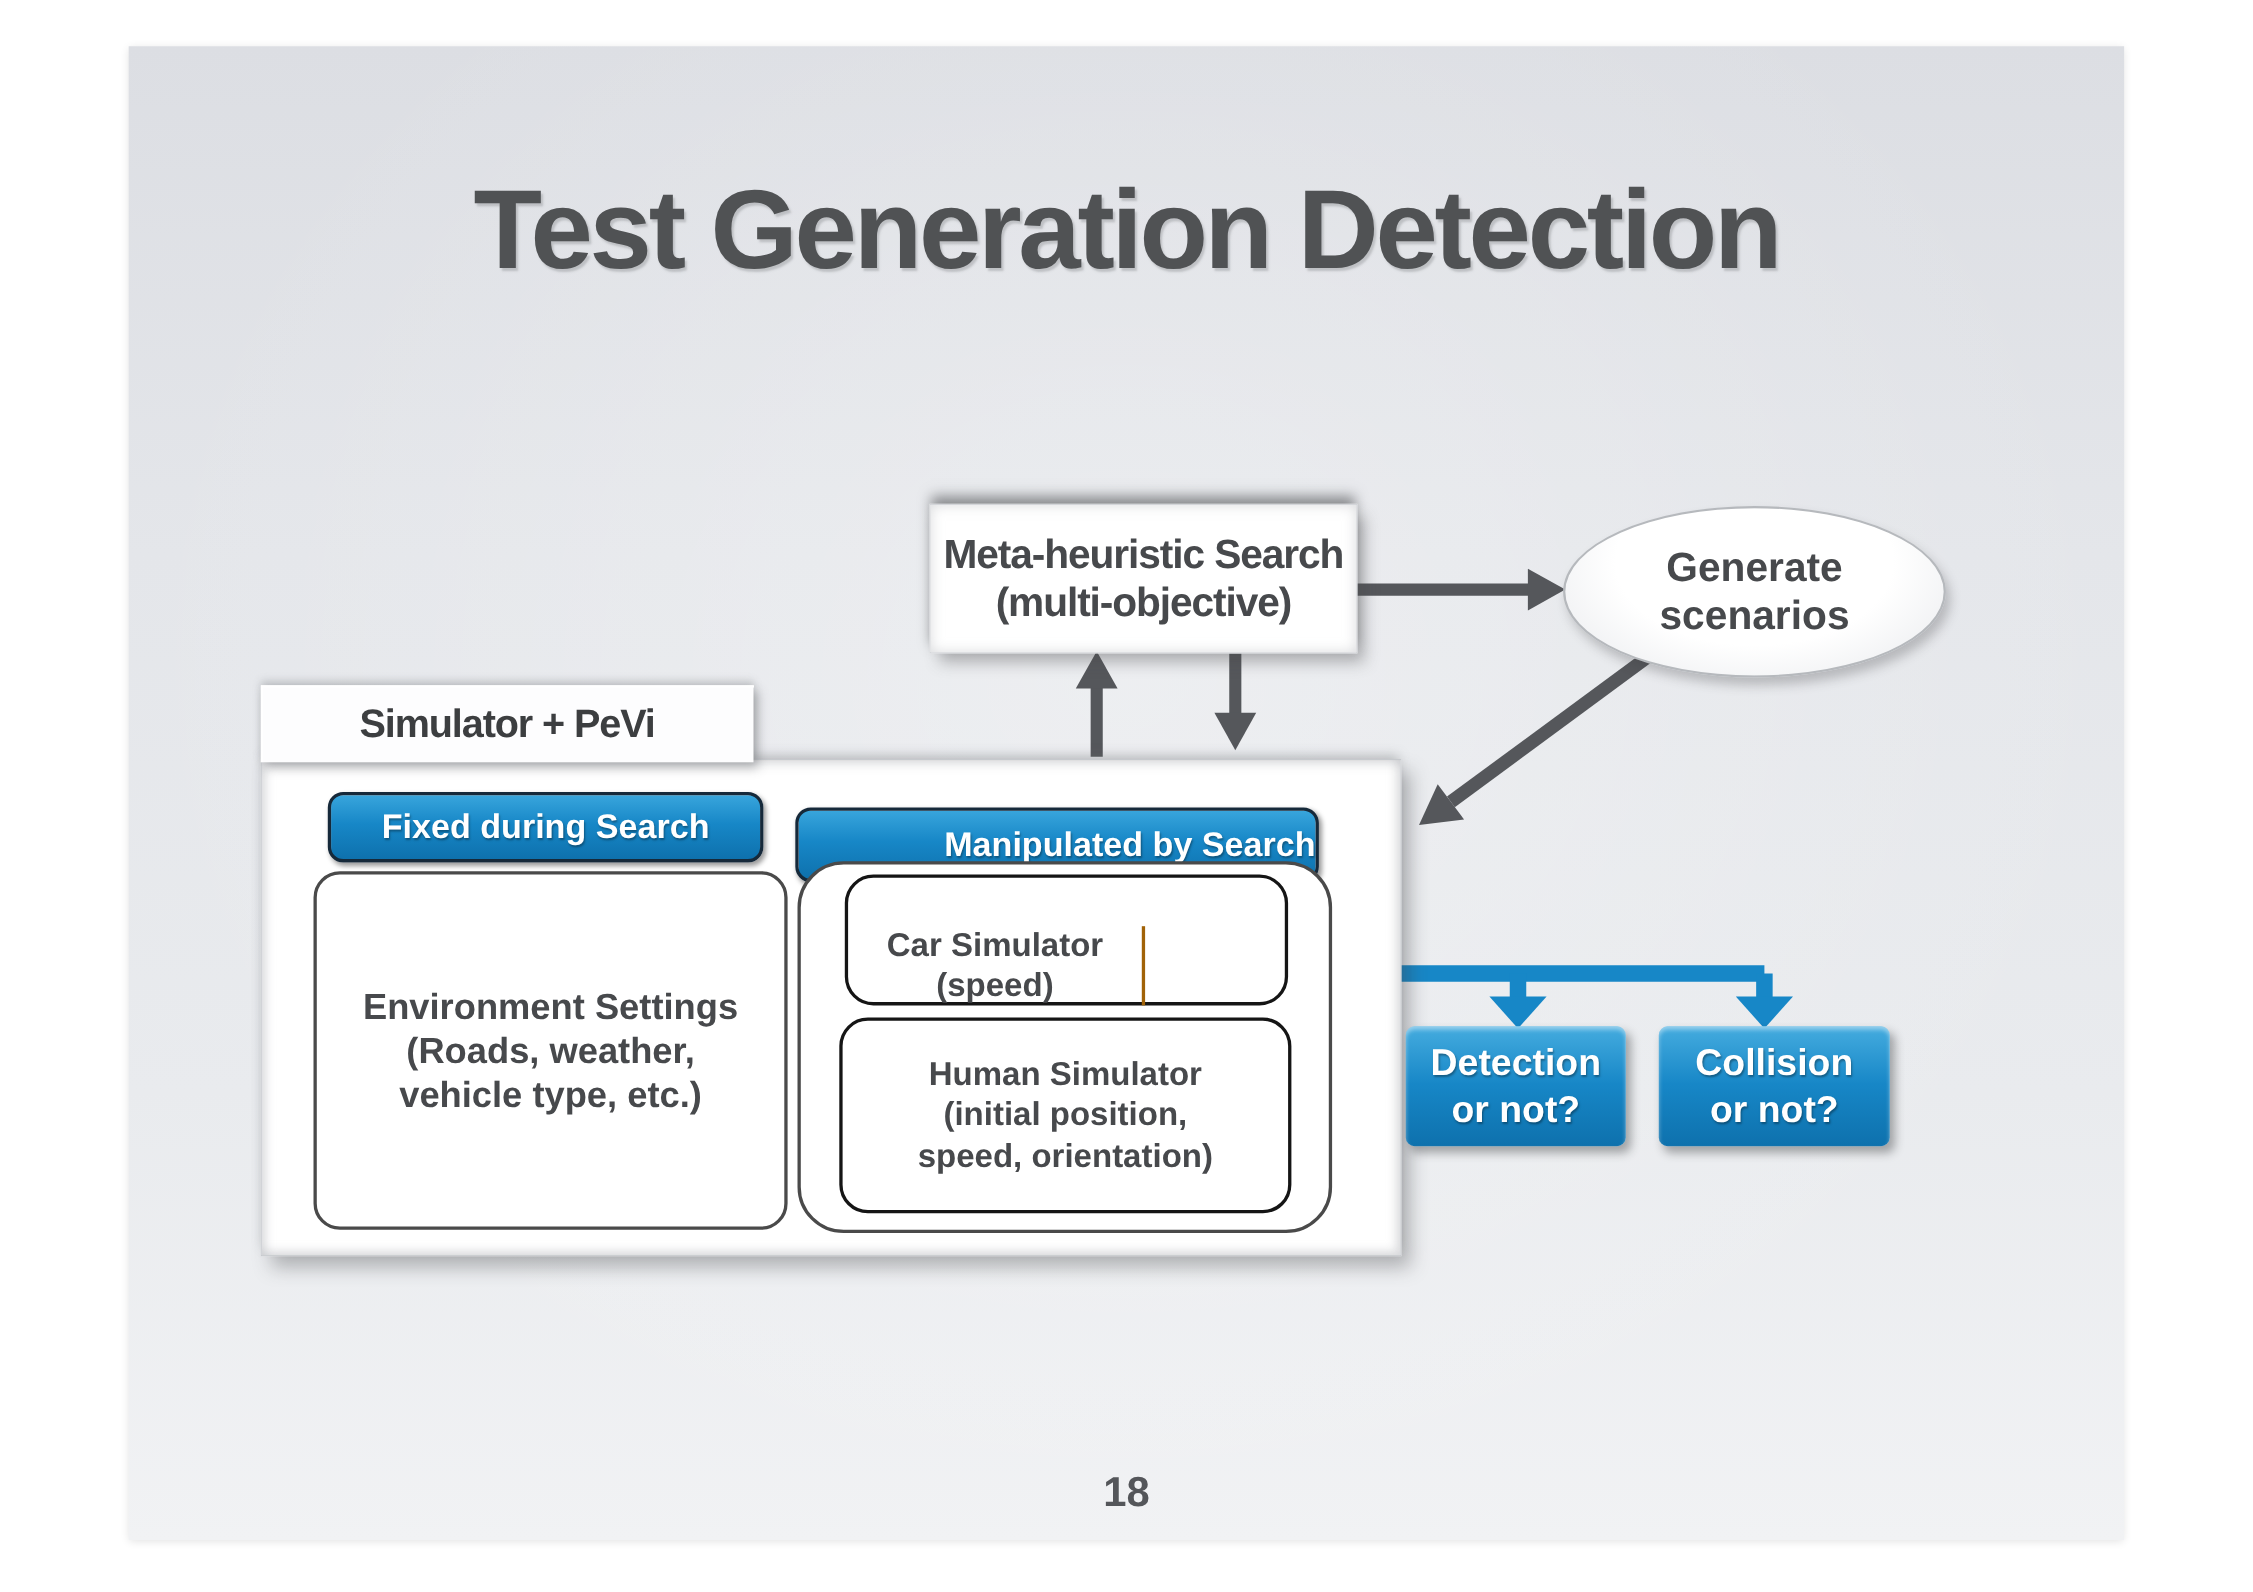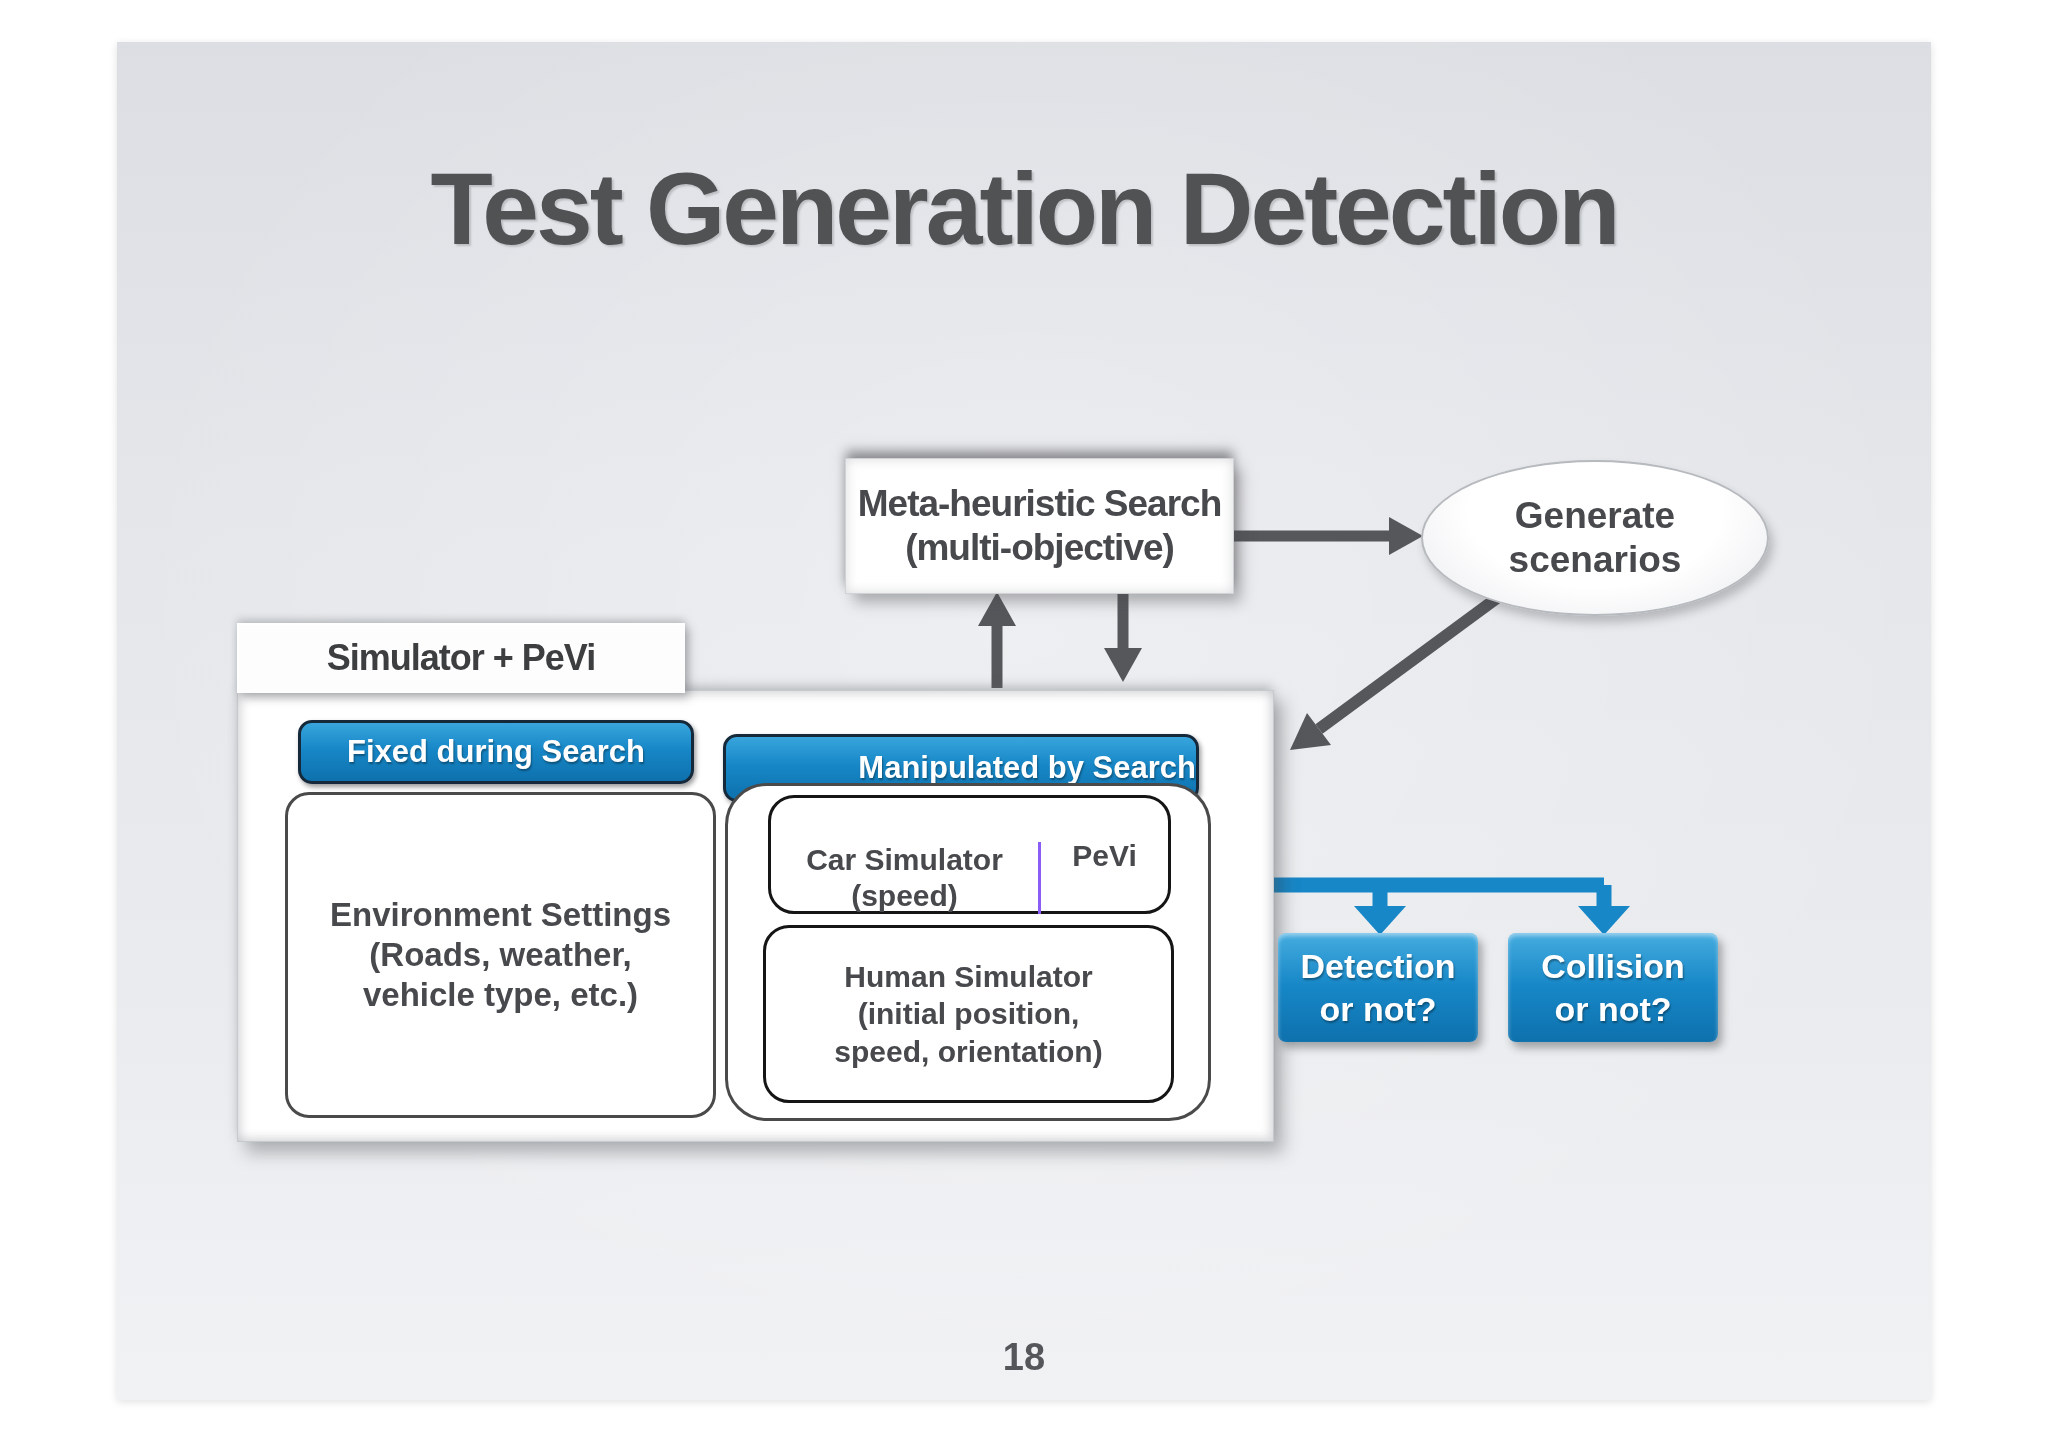--- a/index.html
+++ b/index.html
@@ -85,21 +85,21 @@
     border:3px solid #4a4a4a;border-radius:42px;
   }
   .carsim-box{
     left:651px;top:753px;width:397px;height:113px;background:#fff;
     border:3px solid #151515;border-radius:26px;
     display:grid;grid-template-columns:270px 1fr;
   }
   .carsim-cell{
     display:flex;align-items:flex-end;justify-content:center;text-align:center;
     font-size:30px;font-weight:bold;color:var(--text-dark);line-height:1.2;
-    border-right:3px solid #8b5cf6;
+    border-right:3px solid #a16207;
     margin-top:44px;
   }
   .pevi-cell{
     display:flex;align-items:center;justify-content:center;text-align:center;
     font-size:30px;font-weight:bold;color:var(--text-dark);
   }
   .human-box{
     left:646px;top:883px;width:405px;height:172px;background:#fff;
     border:3px solid #151515;border-radius:26px;
     font-size:30px;font-weight:bold;color:var(--text-dark);line-height:1.25;
@@ -172,23 +172,20 @@
 
     <div class="abs center-flex blue-header manip-header">
       <span class="pre">Manipulated by Search</span>
     </div>
     <div class="abs manip-container"></div>
     <div class="abs carsim-box">
       <div class="carsim-cell">
         <span class="pre">Car Simulator
 (speed)</span>
       </div>
-      <div class="pevi-cell">
-        <span>PeVi</span>
-      </div>
     </div>
     <div class="abs center-flex human-box">
       <span class="pre">Human Simulator
 (initial position,
 speed, orientation)</span>
     </div>
 
     <div class="abs center-flex sim-tab">
       <span>Simulator + PeVi</span>
     </div>

